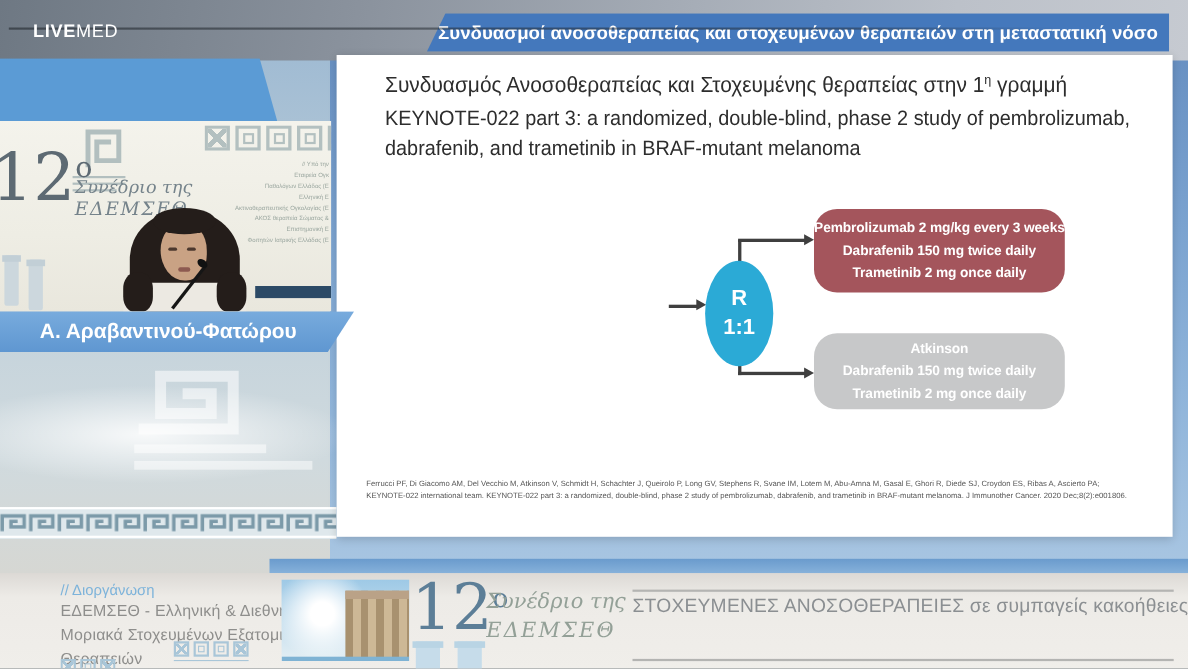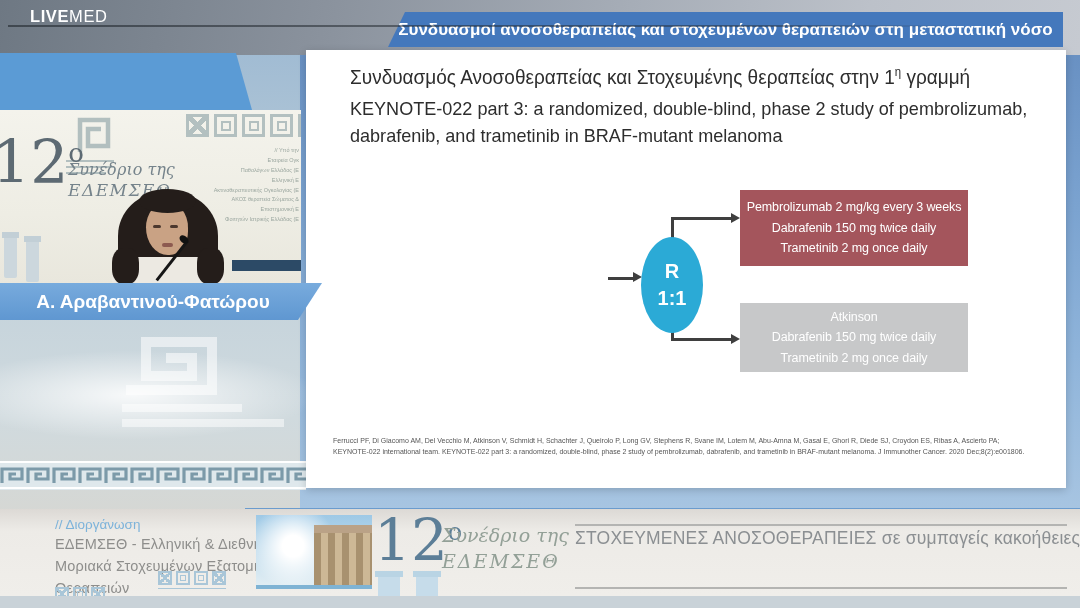--- a/index.html
+++ b/index.html
@@ -11,21 +11,21 @@
   .bg-top{position:absolute;left:0;top:0;width:1080px;height:55px;
     background:linear-gradient(100deg,#6e7883 0%,#8a929d 30%,#a6adb7 58%,#bcc1c9 80%,#c6cad1 100%);}
   .bg-left{position:absolute;left:0;top:48px;width:306px;height:474px;
     background:linear-gradient(180deg,#a0bbd3 0%,#b3c8d7 28%,#c6d4dc 55%,#d0dade 78%,#d6d7d3 100%);}
   .bg-right{position:absolute;left:300px;top:48px;width:780px;height:474px;
     background:linear-gradient(180deg,#6890c2 0%,#7ba3d0 34%,#8fb4da 65%,#a9c6e2 100%);}
   .cloud{position:absolute;left:-20px;top:350px;width:340px;height:90px;
     background:radial-gradient(ellipse at 45% 50%,rgba(255,255,255,.85) 0%,rgba(255,255,255,0) 70%);}
 
   
-  .livemed{position:absolute;left:30px;top:7px;color:#fff;font-size:16.5px;letter-spacing:.6px;z-index:9;}
+  .livemed{position:absolute;left:30px;top:20px;color:#fff;font-size:16.5px;letter-spacing:.6px;z-index:9;}
   .livemed b{font-weight:700;} .livemed span{font-weight:400;}
   .livemed-line{position:absolute;left:8px;top:25px;width:957px;height:2px;z-index:8;
     background:linear-gradient(90deg,rgba(32,38,44,.6),rgba(32,38,44,.45) 80%,rgba(32,38,44,0));}
 
   
   .banner{position:absolute;left:388px;top:12px;width:675px;height:35px;background:#4478bc;
     clip-path:polygon(17px 0,100% 0,100% 100%,0 100%);display:flex;align-items:center;justify-content:center;
     color:#fff;font-weight:700;font-size:17px;z-index:7;}
 
   
@@ -45,21 +45,21 @@
   .gene{font-style:italic;}
 
   .rand{position:absolute;left:335px;top:187px;width:62px;height:96px;border-radius:50%;background:#2baad6;
     color:#fff;font-weight:700;font-size:20px;line-height:1.35;display:flex;flex-direction:column;
     align-items:center;justify-content:center;}
 
   .conn{position:absolute;background:#3f3f3f;}
   .ah{position:absolute;width:0;height:0;border-left:9px solid #3f3f3f;
     border-top:5.5px solid transparent;border-bottom:5.5px solid transparent;}
 
-  .arm{position:absolute;left:434px;width:228px;border-radius:0;color:#fff;font-weight:400;
+  .arm{position:absolute;left:434px;width:228px;border-radius:21px;color:#fff;font-weight:700;
     font-size:12.5px;line-height:1.65;display:flex;flex-direction:column;align-items:center;
     justify-content:center;text-align:center;letter-spacing:-.1px;}
   .arm1{top:140px;height:76px;background:#a4555c;}
   .arm2{top:253px;height:69px;background:#c7c8c9;}
 
   .cite{position:absolute;left:27px;top:386px;width:700px;font-size:7px;line-height:1.55;color:#555;}
 
   
   .panel-top{position:absolute;left:0;top:53px;width:252px;height:57px;background:#5b9bd5;
     clip-path:polygon(0 0,236px 0,100% 100%,0 100%);z-index:4;}
@@ -104,21 +104,21 @@
     color:#fff;font-weight:700;font-size:19px;display:flex;align-items:center;justify-content:center;
     padding-right:16px;}
 
   
   .watermark{position:absolute;left:112px;top:332px;z-index:2;}
   .greek-strip{position:absolute;left:0;top:461px;z-index:2;}
 
   
   .bluestrip{position:absolute;left:245px;top:508px;width:835px;height:13px;
     background:linear-gradient(180deg,#6a9bcd,#86b1da);z-index:2;}
-  .footer{position:absolute;left:0;top:509px;width:1080px;height:87px;z-index:4;
+  .footer{position:absolute;left:0;top:521px;width:1080px;height:87px;z-index:4;
     background:linear-gradient(180deg,#dcd9d5 0%,#edebe7 25%,#f0eeea 100%);}
   .f-org-label{position:absolute;left:55px;top:8px;font-size:13.5px;color:#7db3da;}
   .f-org-line{position:absolute;left:55px;font-size:14.5px;color:#8e8e8c;letter-spacing:.2px;}
   .orn-f{position:absolute;left:158px;top:62px;display:flex;gap:4px;border-bottom:1.5px solid #a9c6d8;
     padding-bottom:3px;}
   .oc2{border:2px solid #a9c6d8;width:14px;height:14px;position:relative;flex:none;}
   .oc2.sq::after{content:"";position:absolute;inset:2px;border:1.5px solid #a9c6d8;}
   .oc2.x{background:linear-gradient(45deg,transparent 40%,#a9c6d8 40% 60%,transparent 60%),
                 linear-gradient(135deg,transparent 40%,#a9c6d8 40% 60%,transparent 60%);}
   .orn-mini{position:absolute;left:55px;top:78px;height:9px;overflow:hidden;display:flex;gap:4px;}

